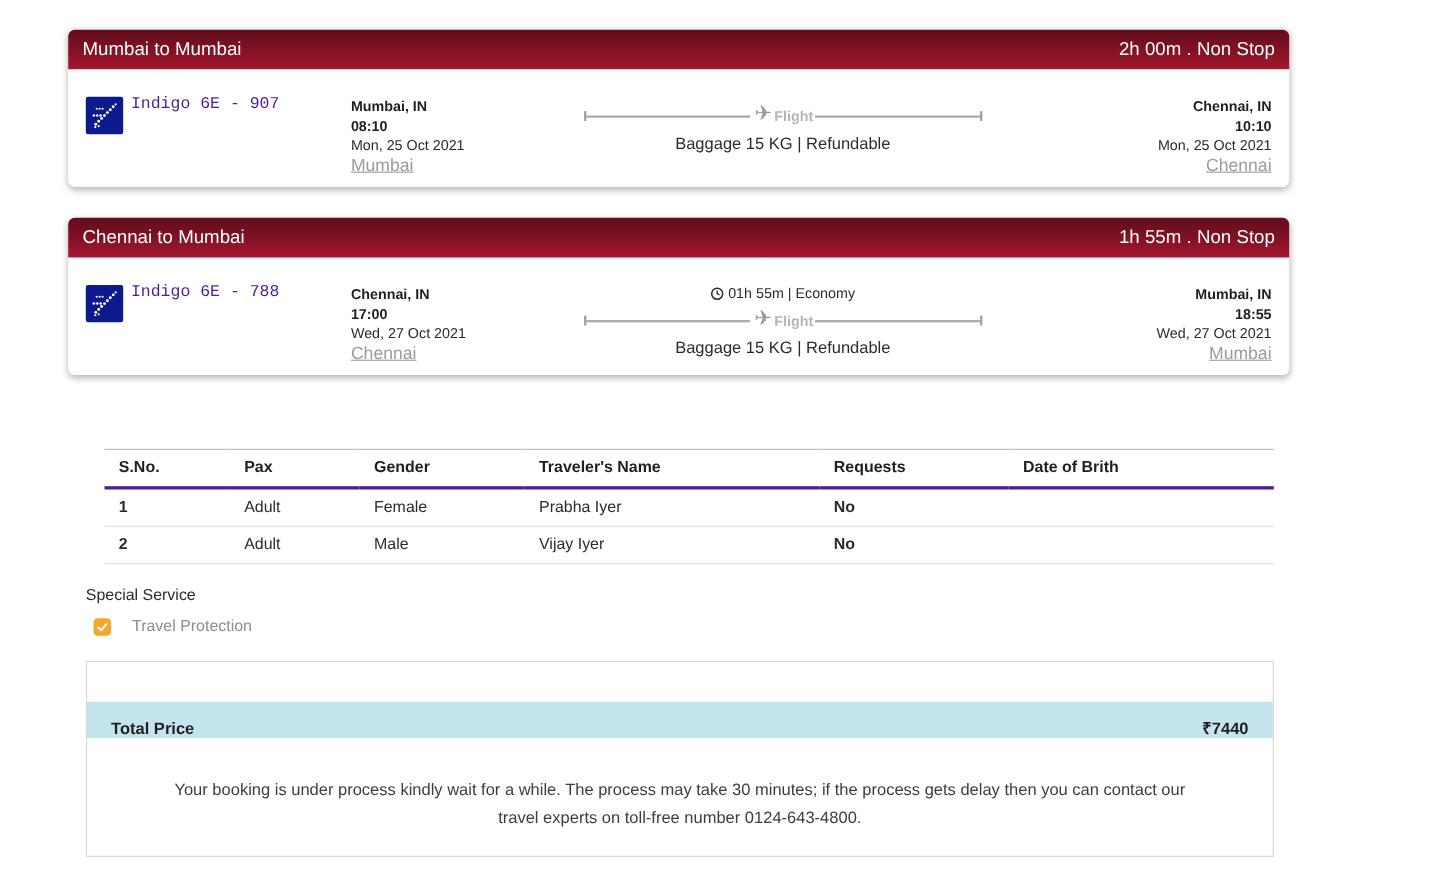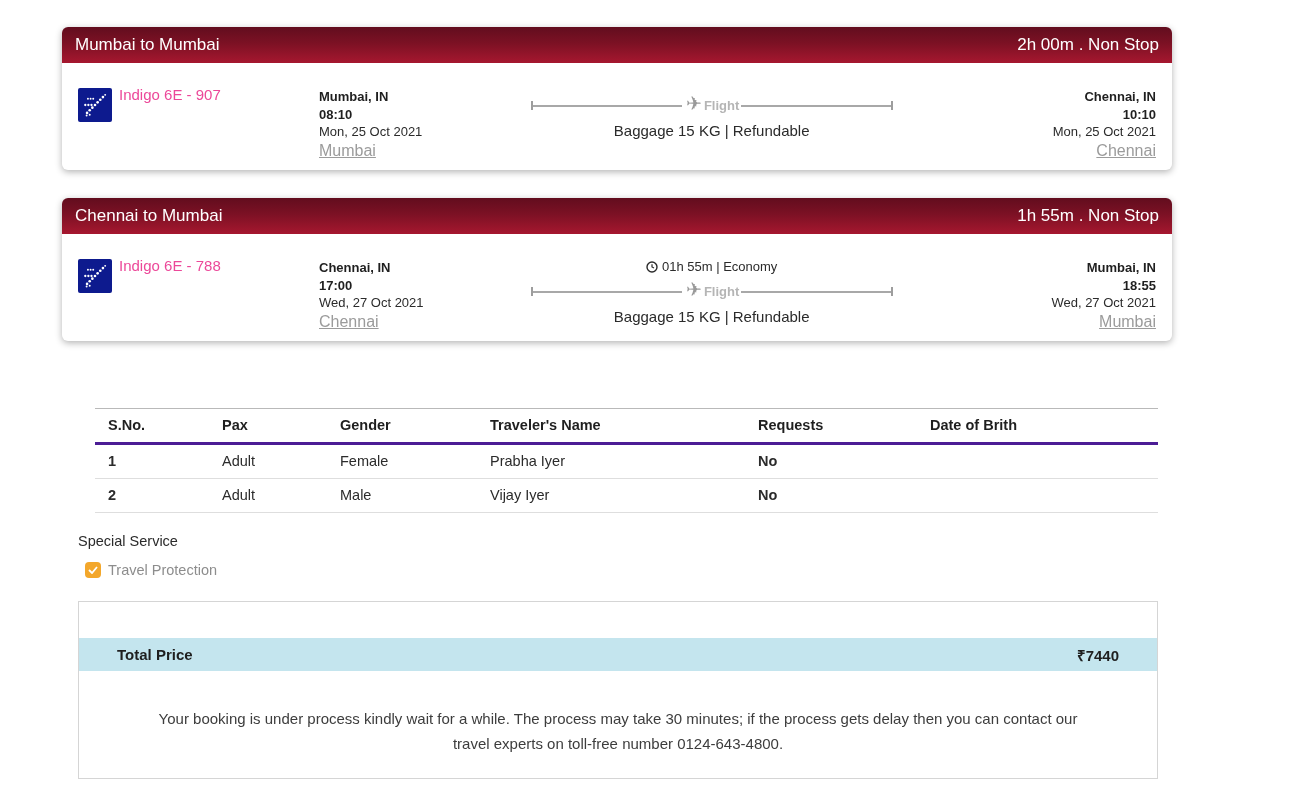--- a/index.html
+++ b/index.html
@@ -14,21 +14,21 @@
   .flight-header { height:36px; border-radius:6px 6px 0 0;
     background:linear-gradient(180deg,#620d1e 0%, #7c1124 45%, #a6172f 100%);
     color:#fff; display:flex; align-items:center; justify-content:space-between;
     padding:0 13px; font-size:17px; }
   .flight-body { height:107px; display:flex; align-items:flex-start;
     padding:25px 16px 0 16px; }
 
   .airline-block { display:flex; width:196px; }
   .airline-logo { width:34px; height:34px; background:#0d1a8e; border-radius:2px;
     flex:none; display:flex; align-items:center; justify-content:center; }
-  .airline-name { font-size:15px; color:#ec4899; margin:-2px 0 0 7px; white-space:nowrap; }
+  .airline-name { font-size:15px; color:#4c1d95; margin:-2px 0 0 7px; white-space:nowrap;font-family:Liberation Mono, monospace; }
 
   .leg-block { width:160px; font-size:13px; line-height:17.5px; }
   .leg-block .city, .leg-block .time { font-weight:bold; color:#1f1f1f; }
   .leg-block .date { color:#2b2b2b; }
   .leg-block .port { font-size:16px; color:#9b9b9b; margin-top:1px;text-decoration:underline; }
   .dep { margin-left:45px; }
   .arr { margin-left:auto; text-align:right; }
 
   .mid-block { width:362px; margin:0 auto; text-align:center; }
   .mid-duration { font-size:13px; color:#2b2b2b; display:flex;
@@ -47,32 +47,32 @@
   .pax-table th { text-align:left; font-weight:bold; color:#1f1f1f;
     border-top:1px solid #b9b9b9; border-bottom:3px solid #4c1d95;
     padding:8px 0 9px 13px; }
   .pax-table td { border-bottom:1px solid #dedede; padding:8px 0 9px 13px;
     color:#2b2b2b; }
   .pax-table .b { font-weight:bold; }
   .c1{width:114px}.c2{width:118px}.c3{width:150px}.c4{width:268px}.c5{width:172px}
 
   
   .special-title { margin:20px 0 0 78px; font-size:14.5px; color:#2b2b2b; }
-  .service-row { margin:13px 0 0 85px; display:flex; align-items:flex-end; }
+  .service-row { margin:13px 0 0 85px; display:flex; align-items:flex-end;gap:12px; }
   .checkbox { width:16px; height:16px; background:#f3a72b; border-radius:4px;
     display:flex; align-items:center; justify-content:center; flex:none;
     cursor:pointer; }
   .service-label { font-size:14.5px; color:#8d8d8d; margin-left:7px; }
 
   
   .price-box { width:1080px; margin:23px 0 0 78px; border:1px solid #d5d5d5;
     height:178px; }
   .price-box-spacer { height:36px; }
   .total-row { height:33px; background:#c4e5ee; display:flex;
-    align-items:center; justify-content:space-between; padding:0 38px;
+    align-items:flex-end; justify-content:space-between; padding:0 22px;
     font-size:15px; font-weight:bold; color:#1f1f1f; }
   .notice { padding:35px 64px 0; text-align:center; font-size:15px;
     line-height:25px; color:#3d3d3d; }
 </style>
 </head>
 <body>
 
 <div class="flight-card card1">
   <div class="flight-header">
     <span>Mumbai to Mumbai</span>

